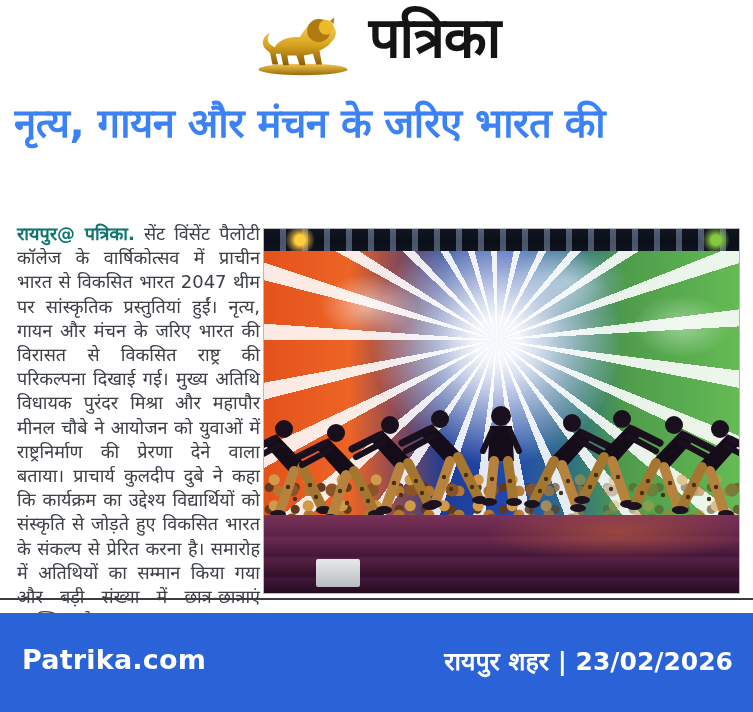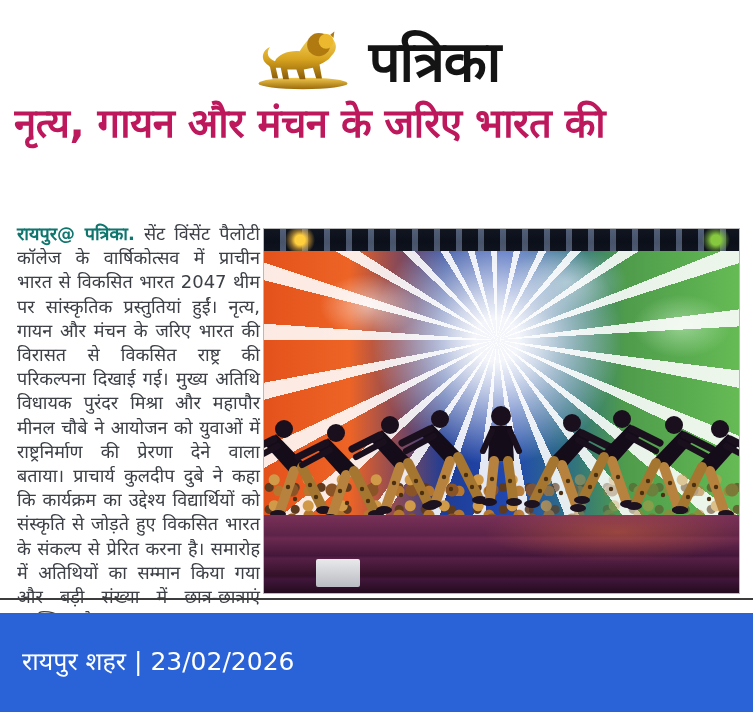--- a/index.html
+++ b/index.html
@@ -6,32 +6,32 @@
   html,body { background:#ffffff; }
   body { font-family:"DejaVu Sans", sans-serif; }
   .page {
     position:relative; width:753px; height:712px;
     background:#ffffff; overflow:hidden;
   }
 
   
   .masthead {
     position:absolute; top:10px; left:0; width:753px; height:80px;
-    display:flex; align-items:flex-end; justify-content:center; gap:16px;
+    display:flex; align-items:flex-start; justify-content:center; gap:16px;
   }
   .lion { width:100px; height:66px; flex:0 0 auto; }
   .brand {
     font-size:56px; font-weight:700; color:#141414; letter-spacing:-1px;
     line-height:1;
   }
 
   
   .headline {
     position:absolute; top:96px; left:14px; width:728px;
-    font-weight:700; color:#be185d; font-size:40px; line-height:54px;
+    font-weight:700; color:#3b82f6; font-size:40px; line-height:54px;
     letter-spacing:-0.5px;
   }
   .headline .hl-line { white-space:nowrap; overflow:hidden; }
 
   
   .article {
     position:absolute; left:17px; top:222px; width:243px;
     font-size:18px; line-height:24.2px; color:#3c4046;
     text-align:justify;
   }
@@ -85,21 +85,21 @@
 
   
   .divider { position:absolute; left:0; top:598px; width:753px; height:2px; background:#3c3c3c; }
   .footer {
     position:absolute; left:0; top:613px; width:753px; height:99px;
     background:#2a62d8; color:#ffffff;
     display:flex; align-items:center; justify-content:space-between;
     padding:0 20px 6px 22px;
   }
   .footer .site { font-size:27px; font-weight:700; letter-spacing:.2px; }
-  .footer .edition { font-size:25px; font-weight:400; }
+  .footer .edition { font-size:25px; font-weight:700; }
 </style>
 </head>
 <body>
 
 <div class="page">
 
   <div class="masthead">
     <svg class="lion" viewBox="0 0 120 80" aria-hidden="true">
       <defs>
         <linearGradient id="gold" x1="0" y1="0" x2="0" y2="1">
@@ -170,16 +170,17 @@
       <use href="#d-pull" transform="translate(470,62) scale(-1,1)"></use>
     </svg>
     <div class="stage"></div>
     <div class="monitor"></div>
     <div class="truss"></div>
   </div>
 
   <div class="divider"></div>
 
   <div class="footer">
+    <div class="site">Patrika.com</div>
     <div class="edition">रायपुर शहर | 23/02/2026</div>
   </div>
 
 </div>
 
 </body></html>

